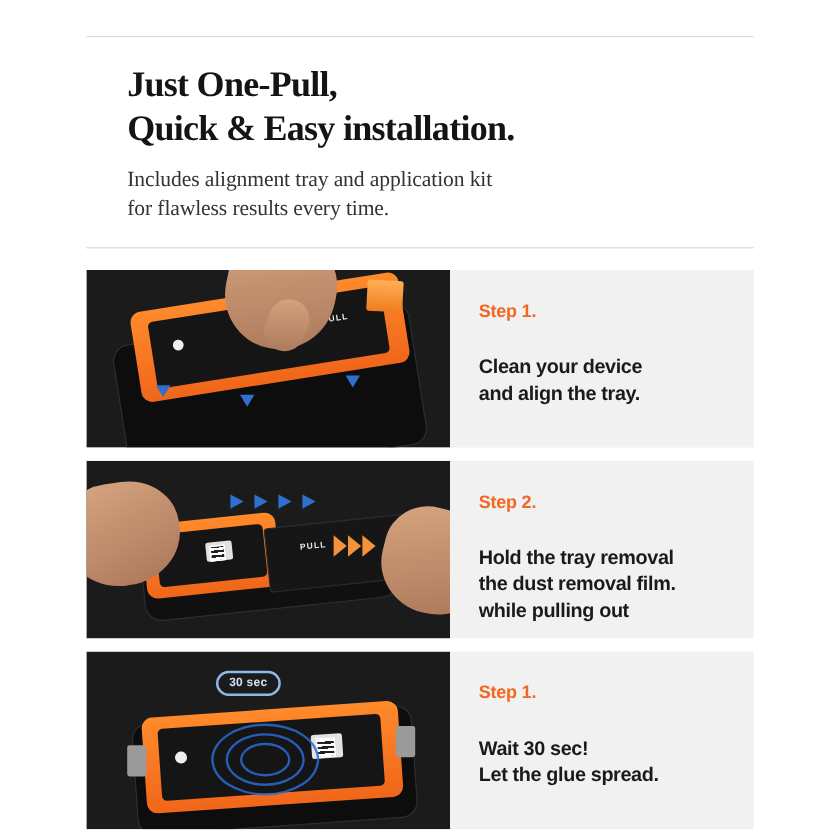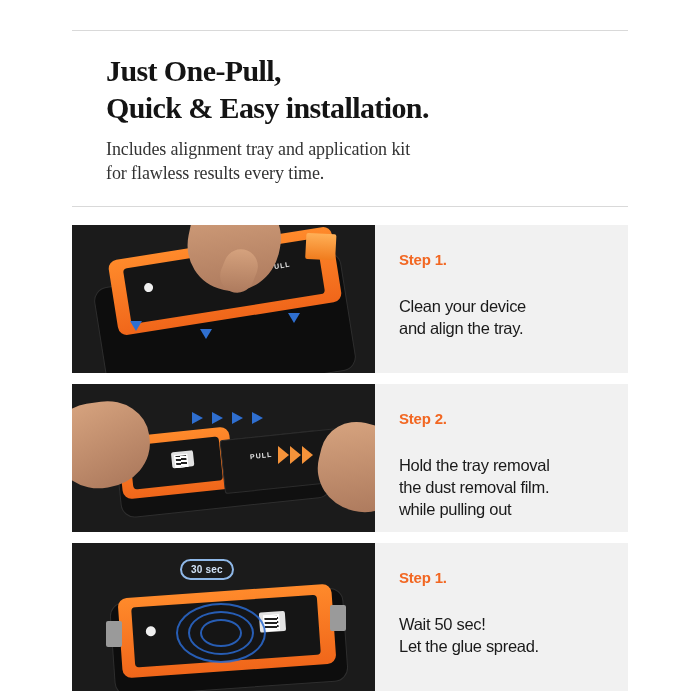--- a/index.html
+++ b/index.html
@@ -83,21 +83,21 @@
     color: #f26722;
     font-weight: bold;
     font-size: 15px;
     margin: 0 0 9px 0;
     letter-spacing: -0.2px;
   }
   .step-desc {
     font-size: 16.5px;
     line-height: 1.32;
     color: #1a1a1a;
-    font-weight: normal;
+    font-weight: bold;
     letter-spacing: -0.3px;
     margin-top: 28px;
   }
   .step-desc span { display: block; }
 
   
   .phone {
     position: absolute;
     background: #0d0d0d;
     border-radius: 14px;
@@ -293,20 +293,20 @@
         <div class="ripple" style="left:128px; top:76px; width:38px; height:24px;"></div>
 
         <div class="badge" style="left:108px; top:16px;">30 sec</div>
 
         <div class="clip" style="left:34px; top:78px; width:16px; height:26px;"></div>
         <div class="clip" style="left:258px; top:62px; width:16px; height:26px;"></div>
       </div>
       <div class="step-text">
         <p class="step-label">Step 1.</p>
         <div class="step-desc">
-          <span>Wait 50 sec!</span>
+          <span>Wait 30 sec!</span>
           <span>Let the glue spread.</span>
         </div>
       </div>
     </div>
 
   </div>
 </div>
 
 </body></html>

